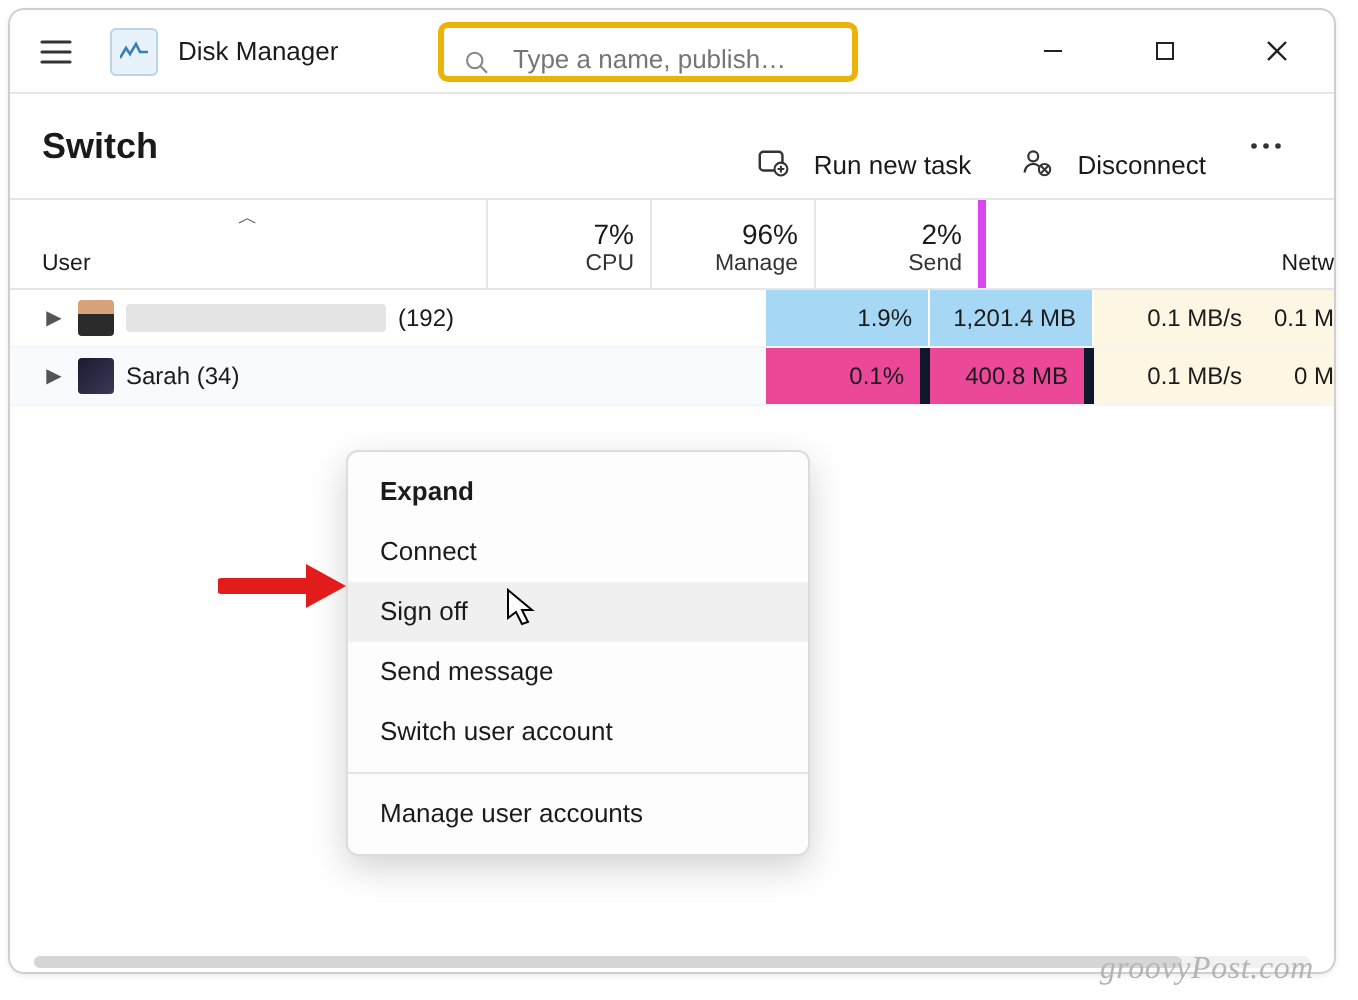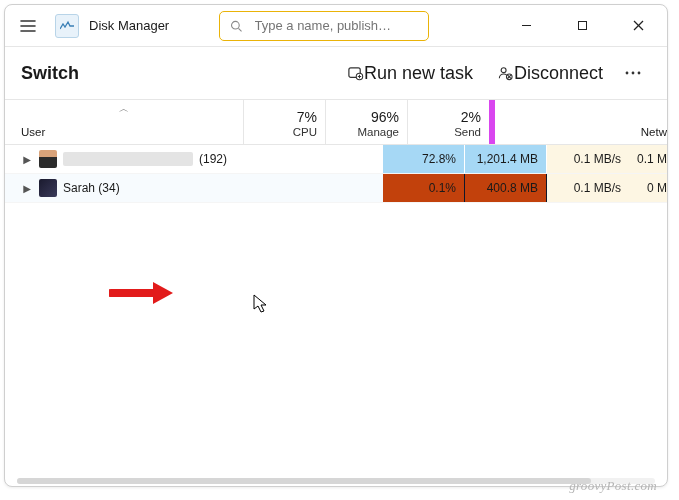--- a/index.html
+++ b/index.html
@@ -45,23 +45,23 @@
     border:1px solid #b8d4e8;
     border-radius:3px;
     display:flex;align-items:center;justify-content:center;
     font-size:10px;color:#3478b5;
   }
   .app-title { font-size:13px; }
   .search {
     margin-left: 40px;
     flex: 0 0 210px;
     height: 30px;
-    border:1px solid #eab308;
+    border:3px solid #eab308;
     border-radius:5px;
-    display:flex;align-items:center;
+    display:flex;align-items:flex-end;
     padding:0 10px;
     gap:10px;
     color:#888;
   }
   .search input {
     border:none;outline:none;font-size:13px;color:#666;
     width:100%;
     background:transparent;
   }
   .spacer { flex:1; }
@@ -72,25 +72,25 @@
   }
   .winctrl svg { width:11px;height:11px; }
   
   .cmdbar {
     display:flex;align-items:center;
     height:52px;
     padding: 0 16px;
   }
   .page-title { font-size:18px; font-weight:600; }
   .cmdbtn {
-    display:flex;align-items:center;gap:0;
+    display:flex;align-items:flex-end;gap:12px;
     height:34px;
     padding:0 12px;
     border-radius:4px;
-    font-size:18px;
+    font-size:13px;
   }
   .cmdbtn svg { width:17px;height:17px; }
   .more {
     width:36px;height:34px;display:flex;align-items:center;justify-content:center;
   }
   
   .table {
     position:relative;
   }
   .headrow {
@@ -98,21 +98,21 @@
     height:46px;
     border-top:1px solid #e6e6e6;
     border-bottom:1px solid #e6e6e6;
     font-size:11.5px;
   }
   .col-user { width:238px; padding-left:16px; position:relative; display:flex;flex-direction:column;justify-content:flex-end;padding-bottom:6px;}
   .col-status { width:140px; border-left:1px solid #e6e6e6; display:flex;align-items:flex-end;padding:0 8px 6px 8px;}
   .numcol { width:82px; border-left:1px solid #e6e6e6; display:flex;flex-direction:column;align-items:flex-end;justify-content:flex-end;padding:0 8px 6px 8px;}
   .numcol .pct { font-size:14px; margin-bottom:1px;}
   .numcol .lbl { font-size:11.5px; color:#333;}
-  .lastcol { flex:1; border-left:6px solid #d946ef; display:flex;align-items:flex-end;justify-content:flex-end; padding:0 0 6px 8px;}
+  .lastcol { flex:1; border-left:4px solid #d946ef; display:flex;align-items:flex-end;justify-content:flex-end; padding:0 0 6px 8px;}
   .sort-caret {
     position:absolute; top:2px; left:50%; transform:translateX(-50%);
     font-size:10px;color:#555;
   }
   .datarow {
     display:flex;
     height:29px;
     align-items:center;
     border-bottom:1px solid #f5f5f5;
     font-size:12px;
@@ -120,21 +120,21 @@
   .cell-user { width:238px; display:flex;align-items:center;gap:6px; padding-left:16px;}
   .expander { width:12px;text-align:center;color:#555;font-size:10px;}
   .avatar { width:18px;height:18px;border-radius:2px;background:#c8c8c8;display:inline-block;}
   .avatar.a1 { background: linear-gradient(#d9a37a 40%, #2b2b2b 40%);}
   .avatar.a2 { background: linear-gradient(135deg,#1a1a2e,#3a3a5a);}
   .redacted { display:inline-block;width:130px;height:14px;background:#e4e4e4;border-radius:2px;}
   .cell-status { width:140px; border-left:1px solid transparent;}
   .cell-num { width:82px; text-align:right; padding:0 8px; height:100%;display:flex;align-items:center;justify-content:flex-end;}
   .cell-last { flex:1; text-align:center; padding-right:0; height:100%;display:flex;align-items:center;justify-content:flex-end;}
   .hl-strong { background:#a6d8f5; border-right:1px solid #fff;}
-  .hl-light  { background:#c2410c; border-right:1px solid #0f172a;}
+  .hl-light  { background:#ec4899; border-right:5px solid #0f172a;}
   .hl-pale   { background:#fdf6e3; }
   
   .ctxmenu {
     position:absolute;
     left:168px; top:220px;
     width:232px;
     background:#fdfdfd;
     border:1px solid #dcdcdc;
     border-radius:6px;
     box-shadow: 0 6px 18px rgba(0,0,0,0.18);
@@ -161,21 +161,21 @@
     left:248px; top:289px;
     z-index:30;
   }
   
   .watermark {
     position:absolute;
     right:22px; bottom:6px;
     color:#b5b5b5;
     font-style:italic;
     font-family: Georgia, serif;
-    font-size:13px;
+    font-size:16px;
     letter-spacing:0.3px;
   }
   
   .hscroll {
     position:absolute;
     left:12px; right:12px; bottom:2px;
     height:6px;
     background:#f1f1f1;
     border-radius:4px;
   }
@@ -282,40 +282,49 @@
     </div>
 
     <div class="datarow">
       <div class="cell-user">
         <span class="expander">▶</span>
         <span class="avatar a1"></span>
         <span class="redacted"></span>
         <span>(192)</span>
       </div>
       <div class="cell-status"></div>
-      <div class="cell-num hl-strong">72.8%</div>
+      <div class="cell-num hl-strong">1.9%</div>
       <div class="cell-num hl-strong">1,201.4 MB</div>
       <div class="cell-num hl-pale">0.1 MB/s</div>
       <div class="cell-last hl-pale">0.1 M</div>
     </div>
 
     <div class="datarow" style="background:#f7fbfe;">
       <div class="cell-user">
         <span class="expander">▶</span>
         <span class="avatar a2"></span>
         <span>Sarah (34)</span>
       </div>
       <div class="cell-status"></div>
       <div class="cell-num hl-light">0.1%</div>
       <div class="cell-num hl-light">400.8 MB</div>
       <div class="cell-num hl-pale">0.1 MB/s</div>
       <div class="cell-last hl-pale">0 M</div>
     </div>
   </div>
 
+  <div class="ctxmenu">
+    <div class="ctxitem bold">Expand</div>
+    <div class="ctxitem">Connect</div>
+    <div class="ctxitem hover">Sign off</div>
+    <div class="ctxitem">Send message</div>
+    <div class="ctxitem">Switch user account</div>
+    <div class="ctxsep"></div>
+    <div class="ctxitem">Manage user accounts</div>
+  </div>
 
   <svg class="arrow" width="66" height="26" viewBox="0 0 66 26">
     <path d="M2 13 L48 13" stroke="#e21b1b" stroke-width="8" stroke-linecap="round"></path>
     <path d="M44 2 L64 13 L44 24 Z" fill="#e21b1b"></path>
   </svg>
 
   <svg class="cursor" width="18" height="20" viewBox="0 0 18 20">
     <path d="M1 1 L1 15 L5 12 L8 18 L11 17 L8 11 L13 11 Z" fill="#fff" stroke="#000" stroke-width="1"></path>
   </svg>
 

